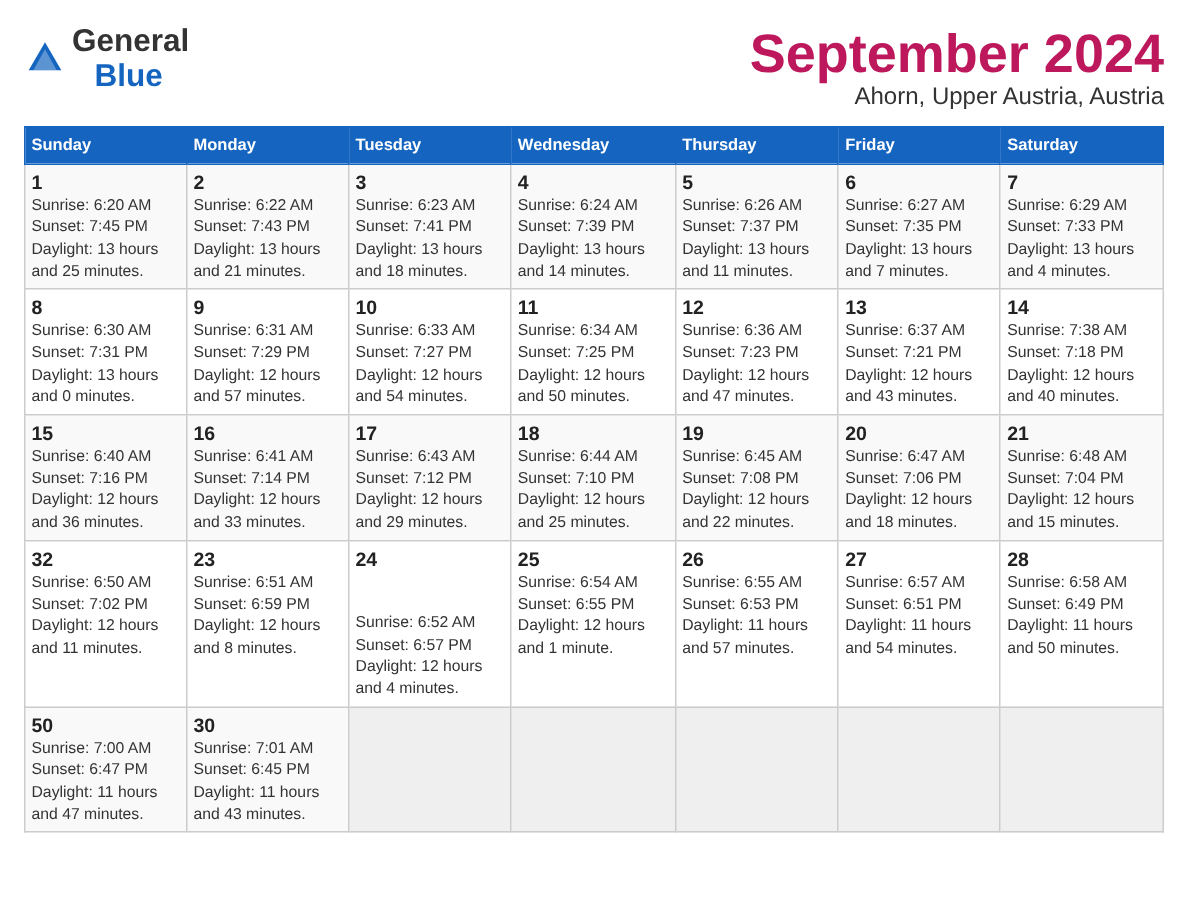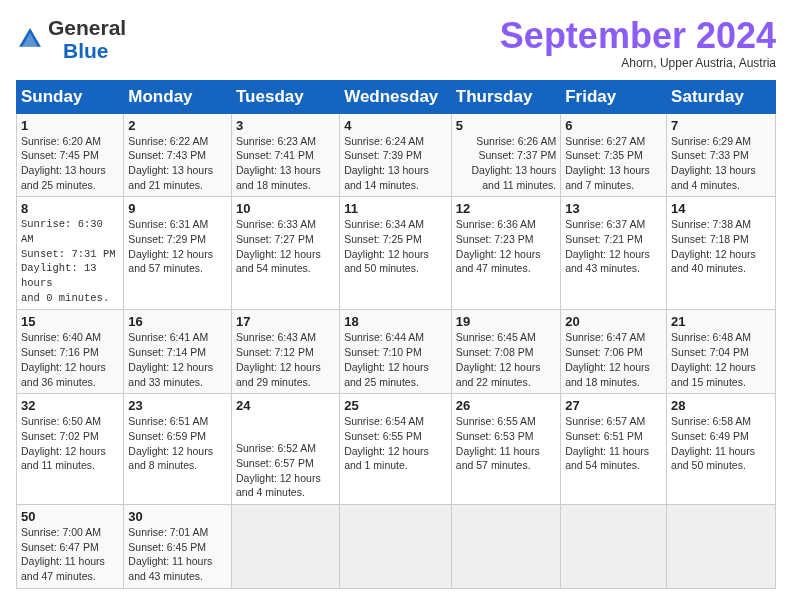--- a/index.html
+++ b/index.html
@@ -31,38 +31,38 @@
     .logo-icon {
       width: 28px;
       height: 28px;
     }
     .title-block {
       text-align: right;
     }
     .month-title {
       font-size: 36px;
       font-weight: bold;
-      color: #8b5cf6;
+      color: #be185d;
       line-height: 1.1;
     }
     .subtitle {
-      font-size: 12px;
+      font-size: 16px;
       color: #333;
     }
     table {
       width: 100%;
       border-collapse: collapse;
       font-size: 11px;
     }
     thead tr th {
       background: #1565c0;
       color: #fff;
       padding: 6px 4px;
       text-align: left;
-      font-size: 17px;
+      font-size: 11px;
       font-weight: bold;
       border: 1px solid #1565c0;
     }
     tbody tr td {
       border: 1px solid #ccc;
       vertical-align: top;
       padding: 4px 4px;
       width: 113px;
       min-height: 70px;
       background: #fff;
@@ -143,21 +143,21 @@
         </td>
         <td>
           <span class="day-num">4</span>
           <div class="day-info" style="white-space: pre-line;">Sunrise: 6:24 AM
 Sunset: 7:39 PM
 Daylight: 13 hours
 and 14 minutes.</div>
         </td>
         <td>
           <span class="day-num">5</span>
-          <div class="day-info" style="white-space: pre-line; text-align: right;">Sunrise: 6:26 AM
+          <div class="day-info" style="white-space: pre-line;">Sunrise: 6:26 AM
 Sunset: 7:37 PM
 Daylight: 13 hours
 and 11 minutes.</div>
         </td>
         <td>
           <span class="day-num">6</span>
           <div class="day-info" style="white-space: pre-line;">Sunrise: 6:27 AM
 Sunset: 7:35 PM
 Daylight: 13 hours
 and 7 minutes.</div>
@@ -166,21 +166,21 @@
           <span class="day-num">7</span>
           <div class="day-info" style="white-space: pre-line;">Sunrise: 6:29 AM
 Sunset: 7:33 PM
 Daylight: 13 hours
 and 4 minutes.</div>
         </td>
       </tr>
       <tr>
         <td>
           <span class="day-num">8</span>
-          <div class="day-info" style="white-space: pre-line; font-family: Liberation Mono, monospace;">Sunrise: 6:30 AM
+          <div class="day-info" style="white-space: pre-line;">Sunrise: 6:30 AM
 Sunset: 7:31 PM
 Daylight: 13 hours
 and 0 minutes.</div>
         </td>
         <td>
           <span class="day-num">9</span>
           <div class="day-info" style="white-space: pre-line;">Sunrise: 6:31 AM
 Sunset: 7:29 PM
 Daylight: 12 hours
 and 57 minutes.</div>

